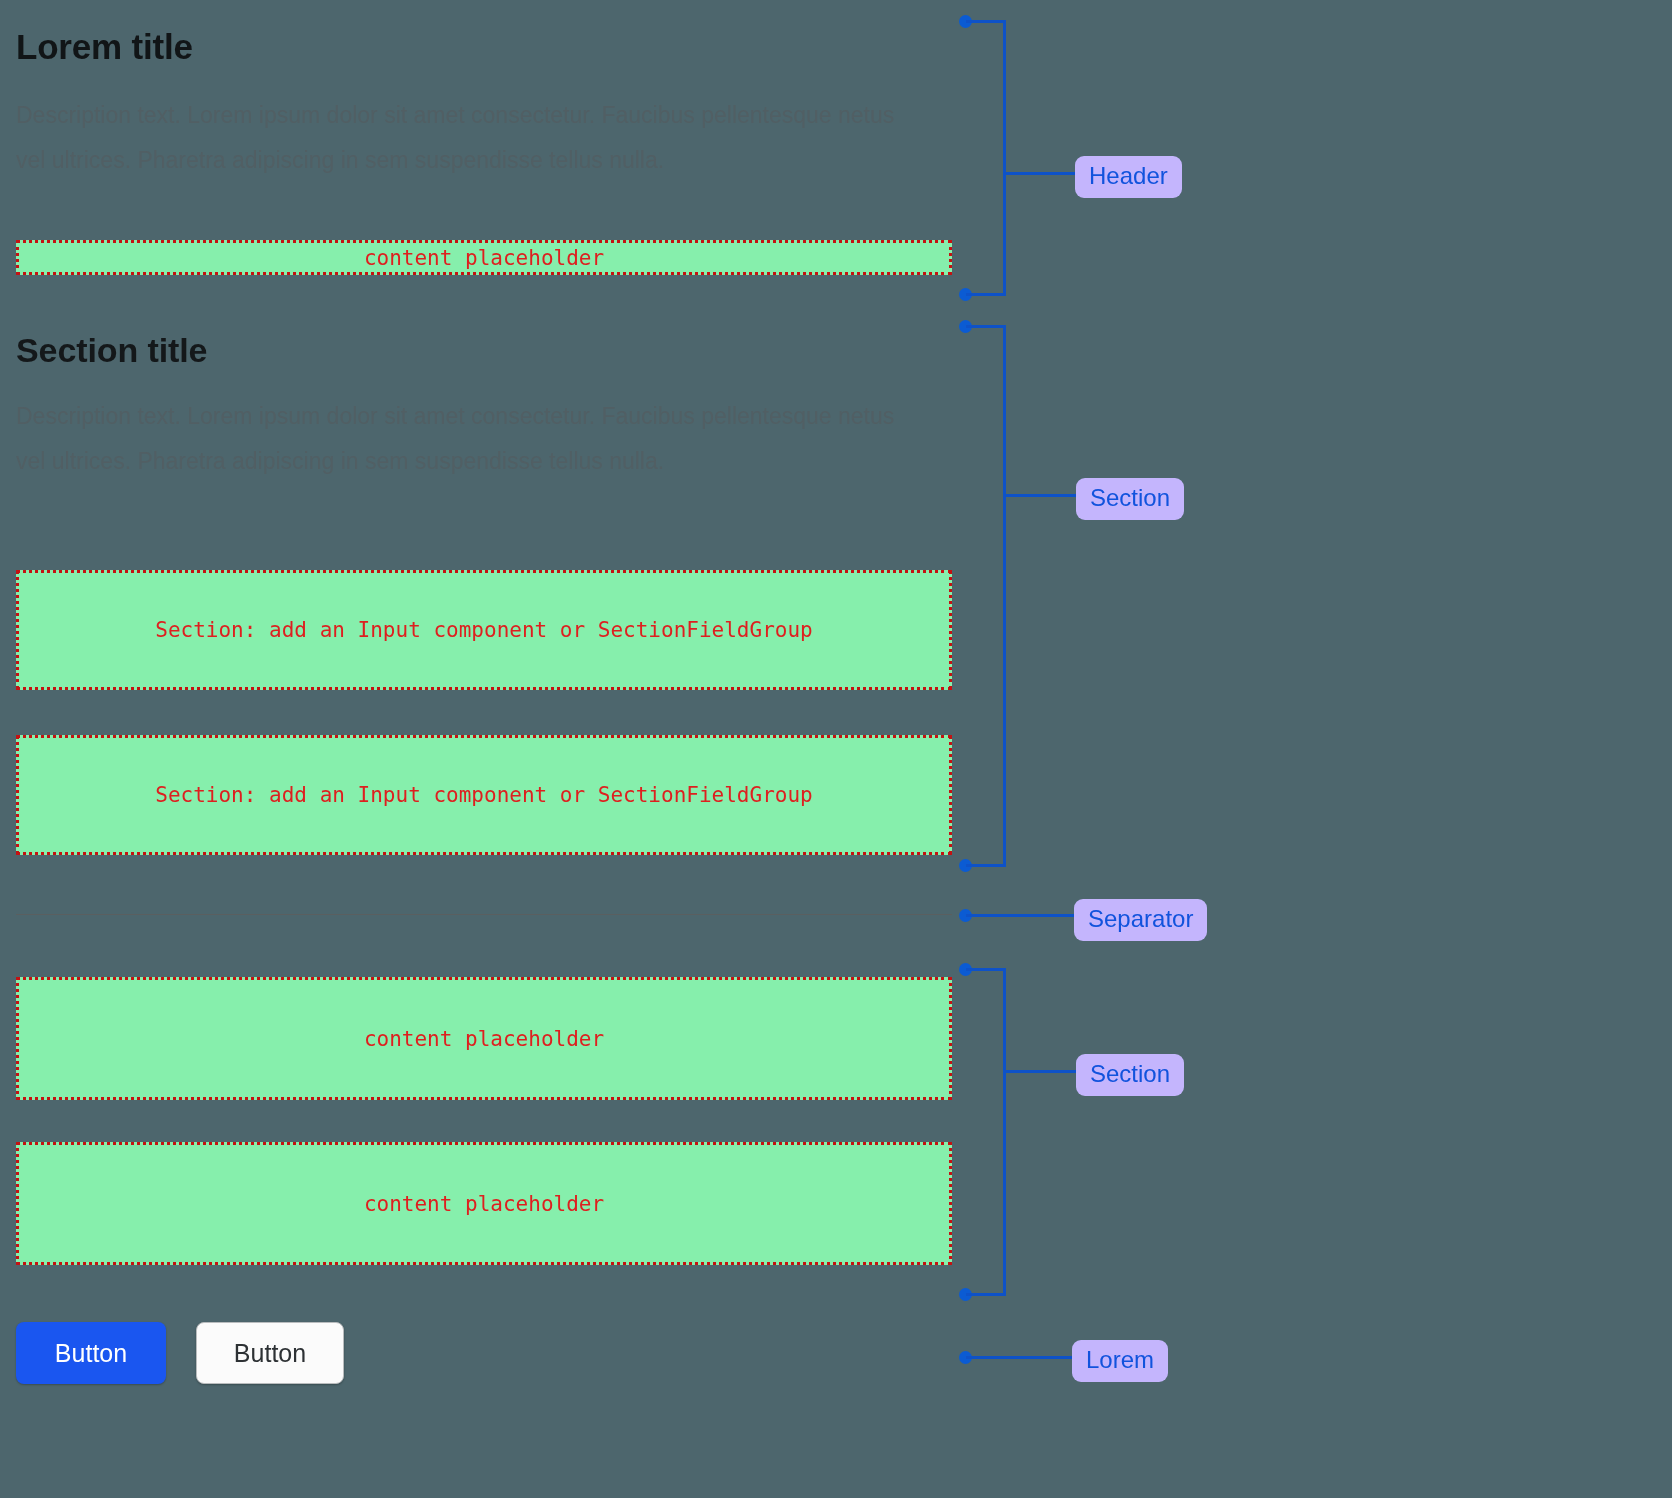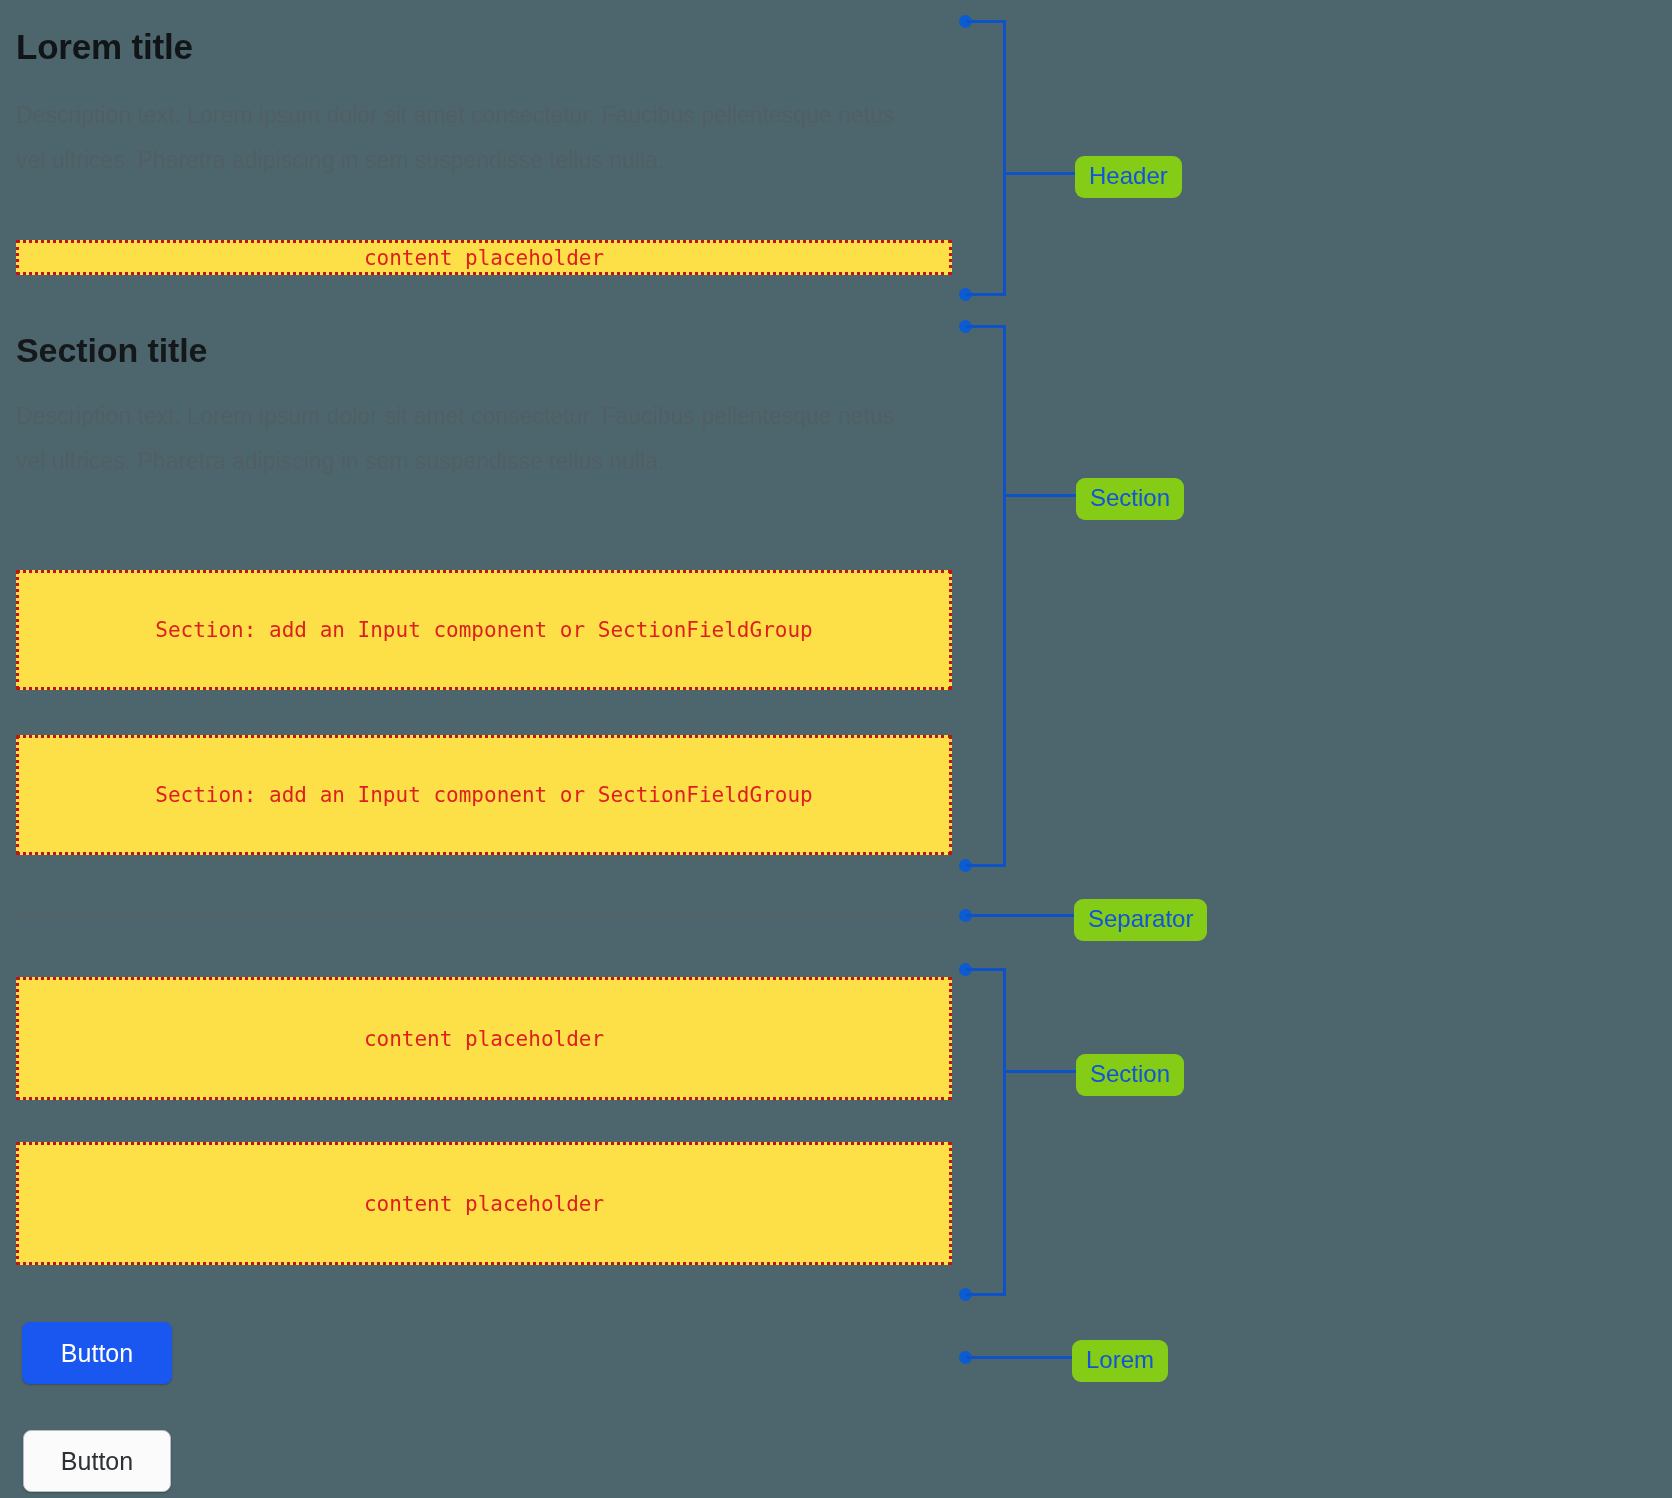--- a/index.html
+++ b/index.html
@@ -60,21 +60,21 @@
     width: 910px;
     font-weight: 400;
   }
   #desc-header { left: 0; top: 93px; }
   #desc-section { left: 0; top: 394px; }
 
   
   .placeholder {
     position: absolute;
     left: 0;
-    background: #fde047;
+    background: #86efac;
     border: 3px dotted #c41212;
     color: #de1f1f;
     font-family: "DejaVu Sans Mono", "Liberation Mono", monospace;
     font-size: 21px;
     display: flex;
     align-items: center;
     justify-content: center;
     text-align: left;
     letter-spacing: 0px;
   }
@@ -91,26 +91,25 @@
     left: 0;
     top: 914px;
     width: 936px;
     height: 1px;
     background: #5a5f60;
   }
 
   
   #footer-buttons {
     position: absolute;
-    left: 6px;
+    left: 0;
     top: 1322px;
     display: flex;
     align-items: center;
-    gap: 46px;
-    flex-direction: column;
+    gap: 30px;
   }
   .btn {
     font-family: "Liberation Sans", sans-serif;
     font-size: 25px;
     border-radius: 8px;
     padding: 0 24px;
     height: 62px;
     display: flex;
     align-items: center;
     justify-content: center;
@@ -153,21 +152,21 @@
     width: 3px;
     background: #0e52c8;
   }
   .ann-hline {
     position: absolute;
     height: 3px;
     background: #0e52c8;
   }
   .ann-badge {
     position: absolute;
-    background: #84cc16;
+    background: #c4b5fd;
     color: #1153dd;
     font-size: 24px;
     font-family: "Liberation Sans", sans-serif;
     border-radius: 9px;
     padding: 6px 14px 8px 14px;
     line-height: 28px;
     white-space: nowrap;
     cursor: default;
   }
 </style>

